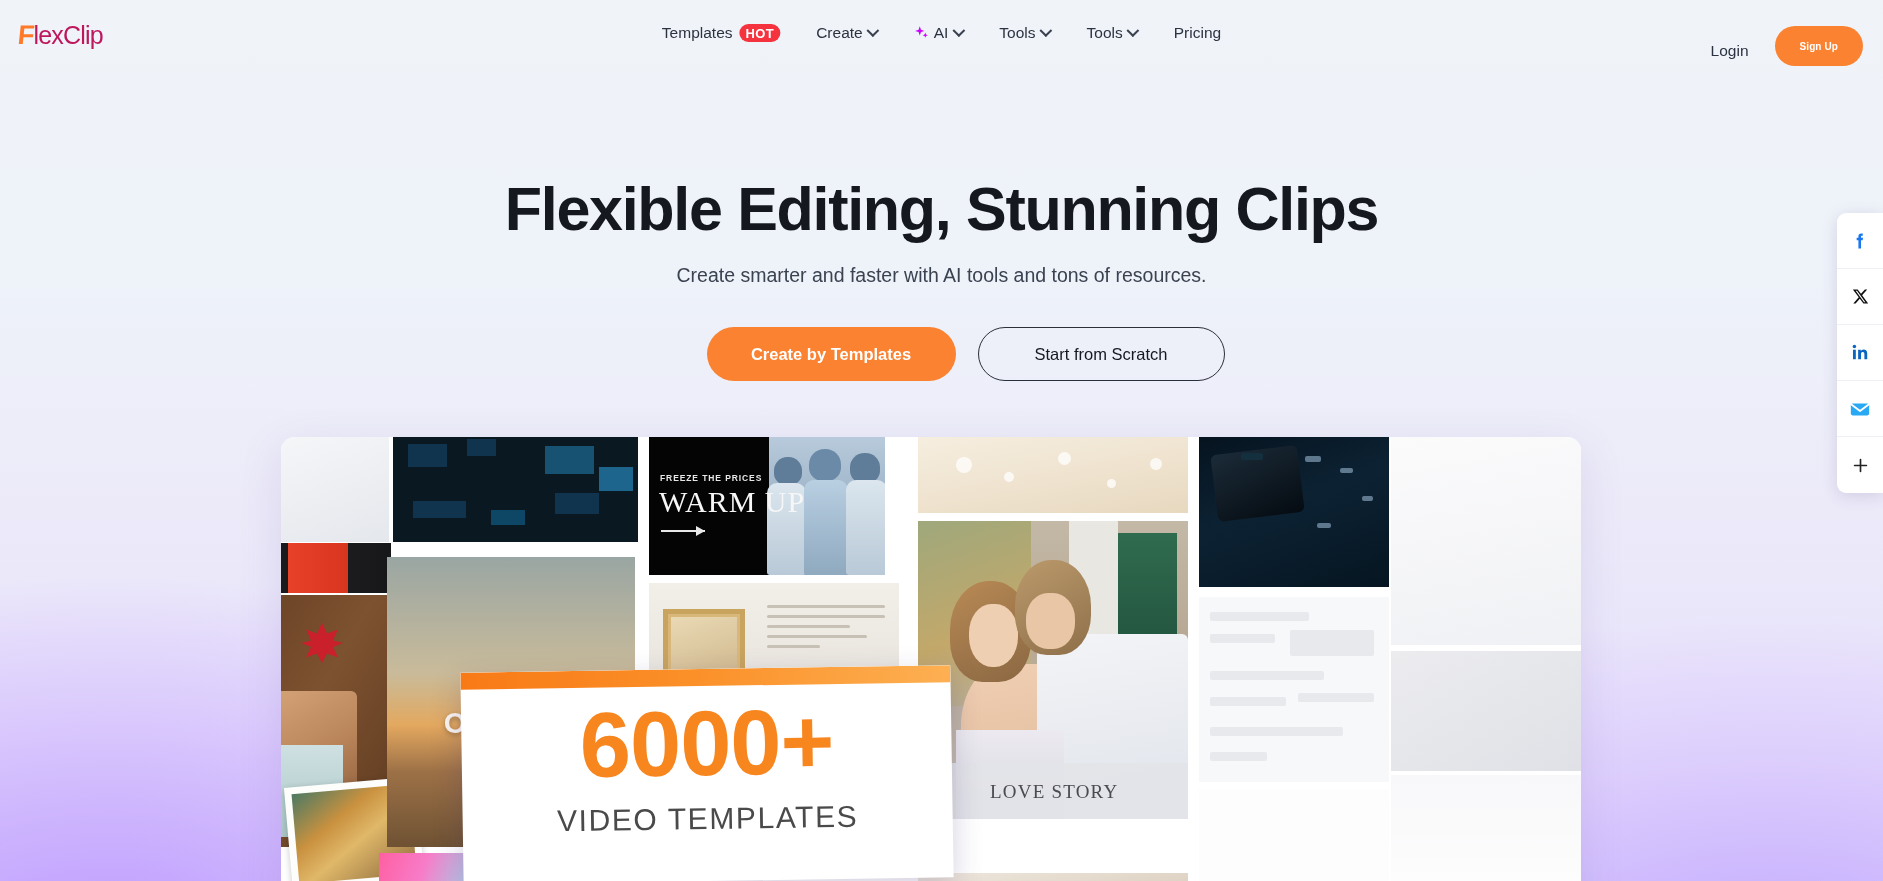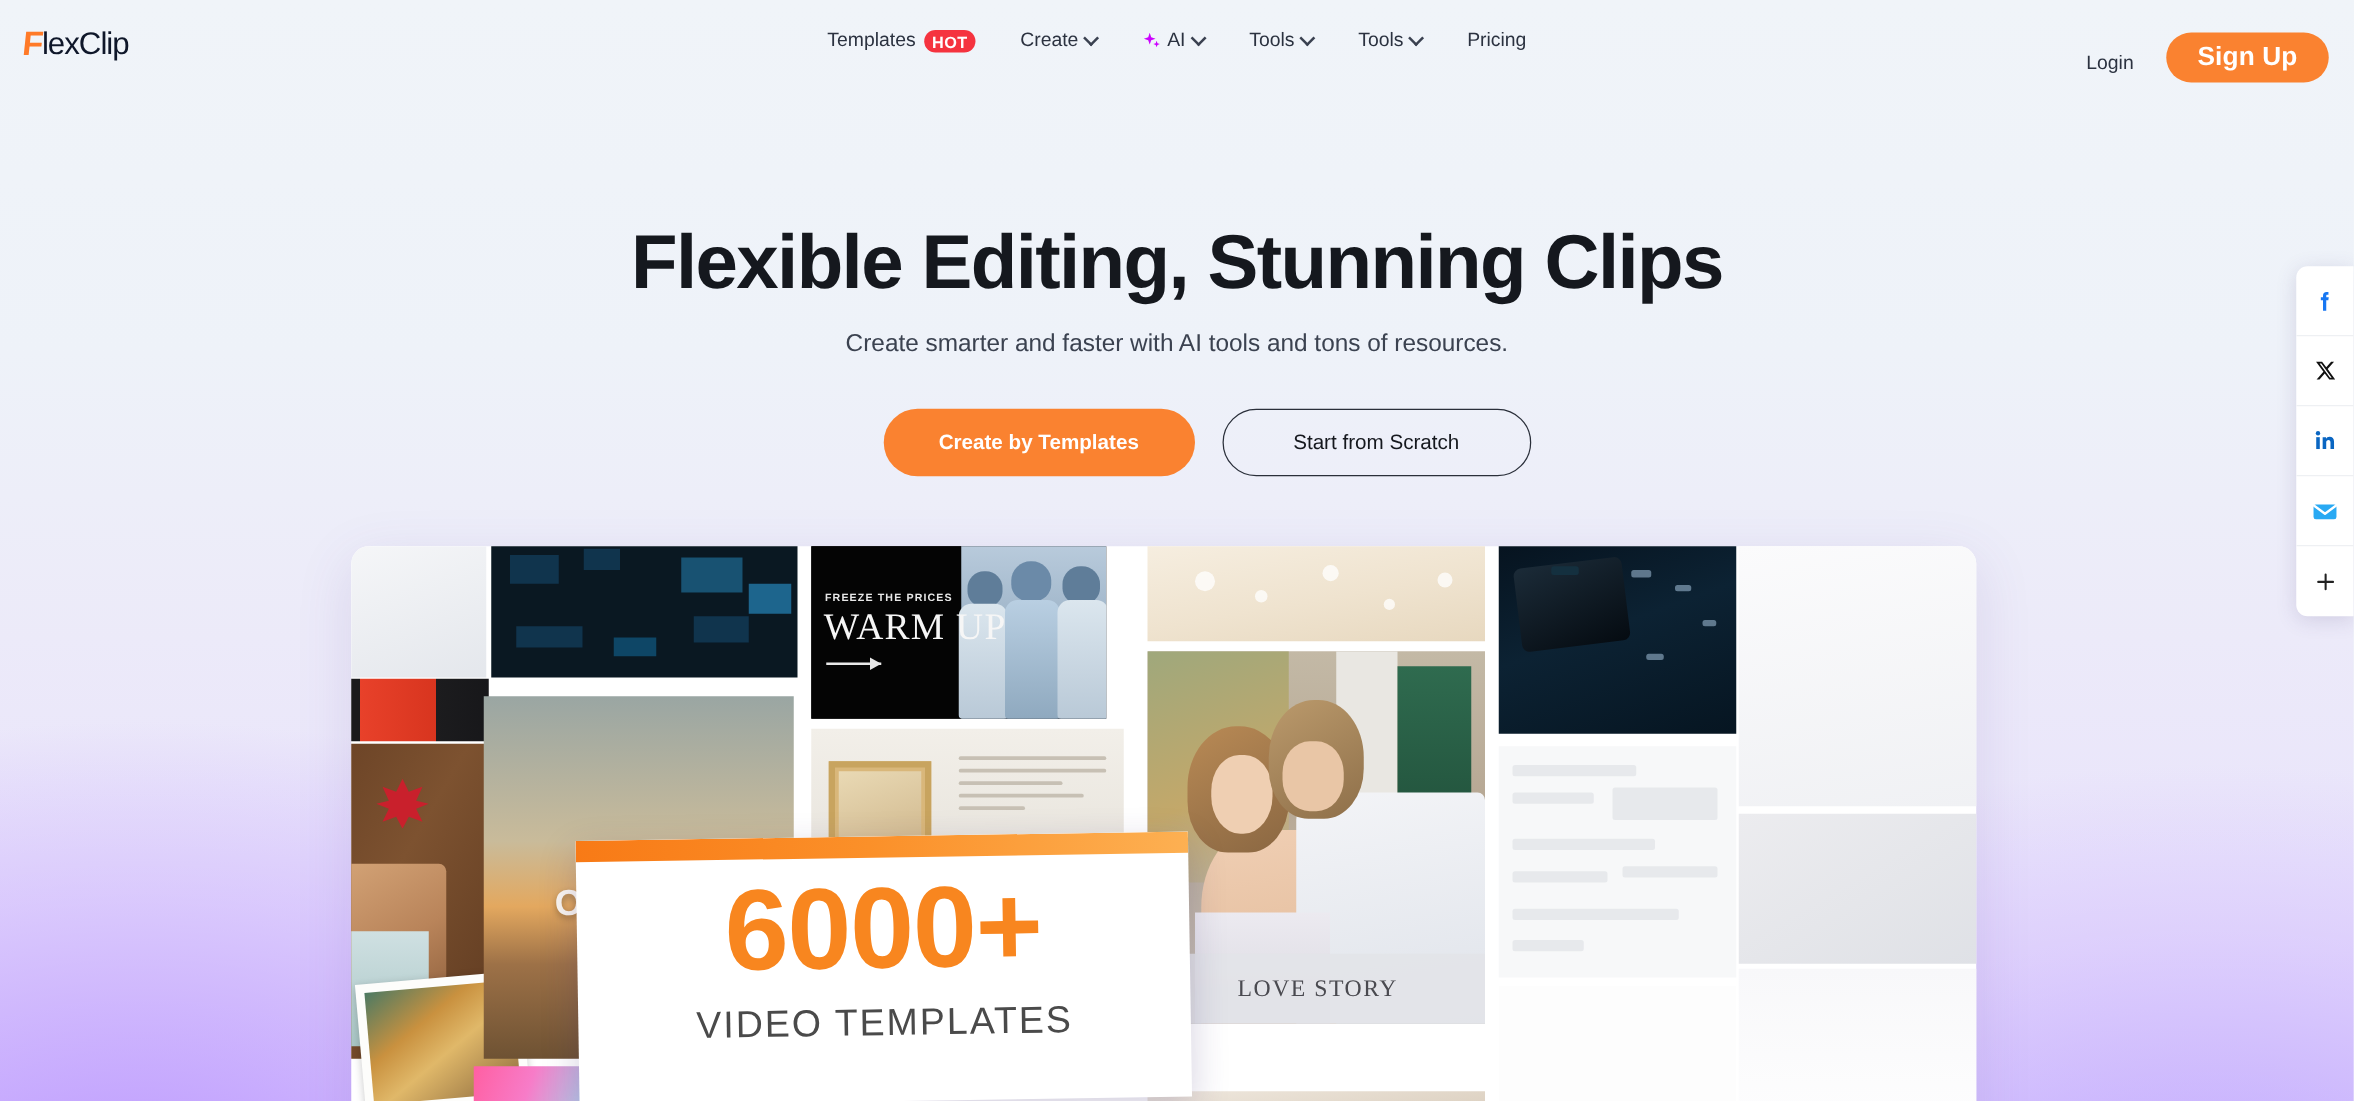--- a/index.html
+++ b/index.html
@@ -32,21 +32,21 @@
     position:absolute; left:18px; top:22px;
     display:flex; align-items:center; height:26px;
   }
   .logo-f {
     font-size:27px; font-weight:700; color:#ff7a28;
     line-height:1; letter-spacing:-1px;
     font-family:"Liberation Sans", sans-serif;
     transform: skewX(-6deg);
   }
   .logo-text {
-    font-size:25px; font-weight:500; color:#0f172a;
+    font-size:25px; font-weight:500; color:#be185d;
     line-height:1; letter-spacing:-0.8px; margin-left:0px;
   }
 
   #main-nav {
     position:absolute; left:50%; transform:translateX(-50%); top:0;
     height:66px; display:flex; align-items:center; gap:0px;
   }
   .nav-item {
     display:flex; align-items:center; gap:5px;
     padding:0 18px; height:66px;
@@ -67,21 +67,21 @@
   .ai-spark { display:inline-block; width:16px; height:16px; margin-right:-1px; }
 
   #auth-area {
     position:absolute; right:20px; top:0; height:66px;
     display:flex; align-items:flex-end; gap:16px;
   }
   #login-link {
     font-size:15.5px; color:#2b3240; cursor:pointer; padding:6px 10px;
   }
   #signup-btn {
-    background:#fa8230; color:#fff; font-size:21px; font-weight:700;
+    background:#fa8230; color:#fff; font-size:10px; font-weight:700;
     border:none; border-radius:22px; padding:0 25px; height:40px;
     cursor:pointer; letter-spacing:0.1px;
   }
 
   
   #hero { position:absolute; top:0; left:0; width:1883px; z-index:10; }
   #hero-title {
     position:absolute; top:176px; width:1883px; text-align:center;
     font-size:61px; font-weight:700; color:#15181e; letter-spacing:-1.3px;
     line-height:1.1;

